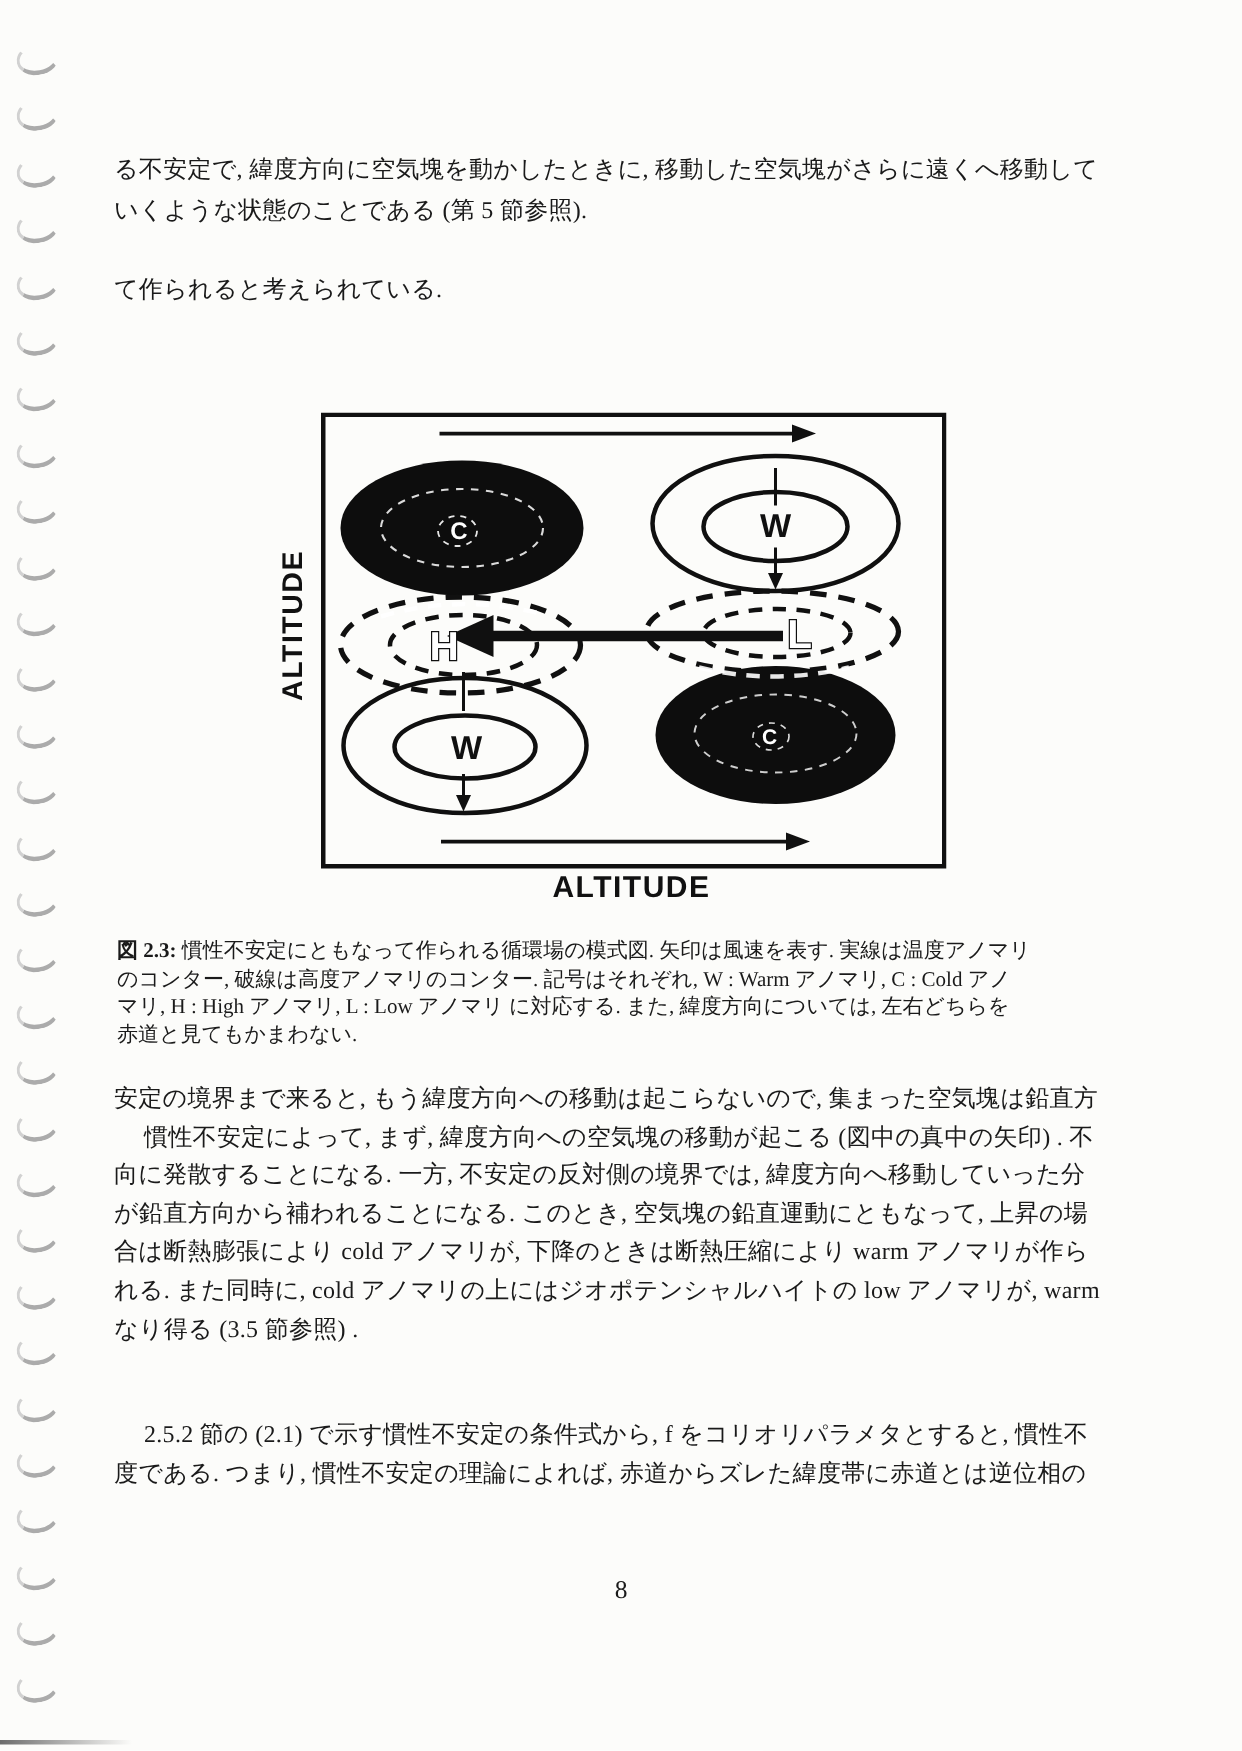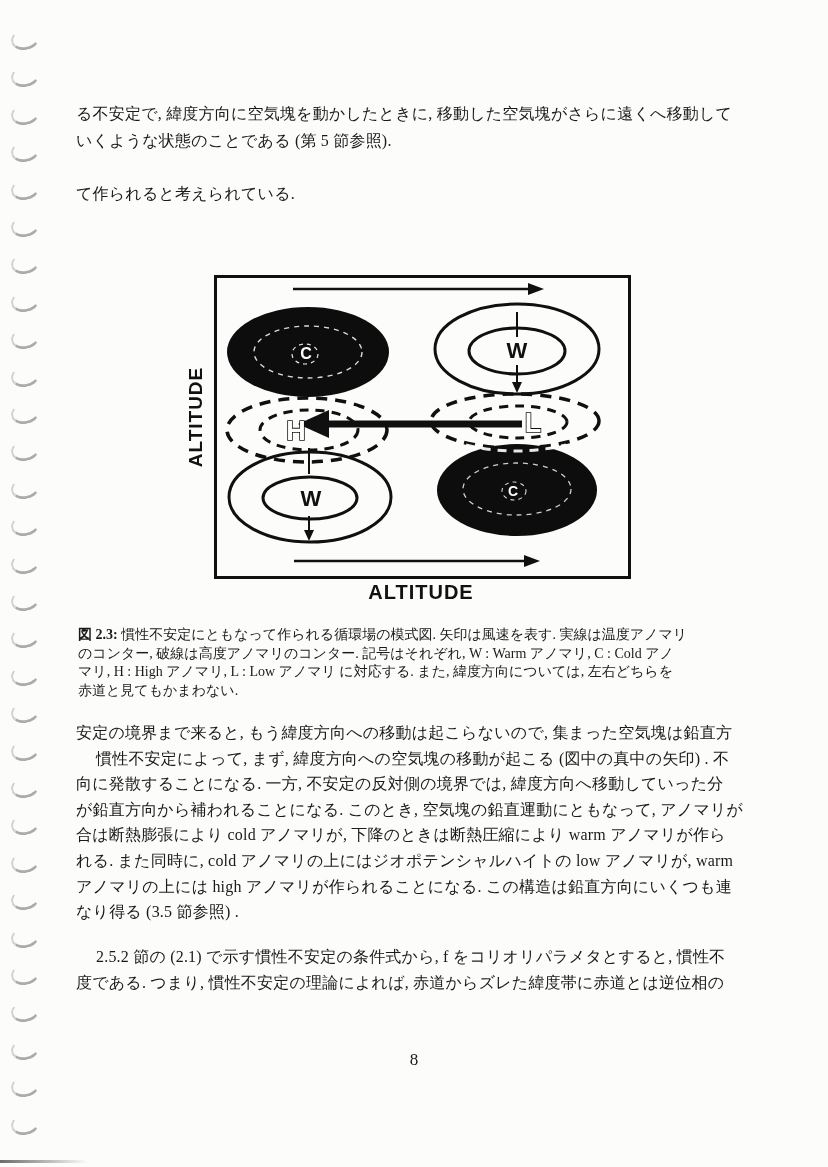--- a/index.html
+++ b/index.html
@@ -190,24 +190,23 @@
     <div class="tline"><span class="caplabel">図 2.3:</span><span> 慣性不安定にともなって作られる循環場の模式図. 矢印は風速を表す. 実線は温度アノマリ</span></div>
     <div class="tline">のコンター, 破線は高度アノマリのコンター. 記号はそれぞれ, W : Warm アノマリ, C : Cold アノ</div>
     <div class="tline">マリ, H : High アノマリ, L : Low アノマリ に対応する. また, 緯度方向については, 左右どちらを</div>
     <div class="tline">赤道と見てもかまわない.</div>
   </div>
 
   <div class="para tight" style="top:720px;">
     <div class="tline">安定の境界まで来ると, もう緯度方向への移動は起こらないので, 集まった空気塊は鉛直方</div>
     <div class="tline indent">慣性不安定によって, まず, 緯度方向への空気塊の移動が起こる (図中の真中の矢印) . 不</div>
     <div class="tline">向に発散することになる. 一方, 不安定の反対側の境界では, 緯度方向へ移動していった分</div>
-    <div class="tline">が鉛直方向から補われることになる. このとき, 空気塊の鉛直運動にともなって, アノマリが</div>
+    <div class="tline">が鉛直方向から補われることになる. このとき, 空気塊の鉛直運動にともなって, 上昇の場</div>
     <div class="tline">合は断熱膨張により cold アノマリが, 下降のときは断熱圧縮により warm アノマリが作ら</div>
     <div class="tline">れる. また同時に, cold アノマリの上にはジオポテンシャルハイトの low アノマリが, warm</div>
-    <div class="tline">アノマリの上には high アノマリが作られることになる. この構造は鉛直方向にいくつも連</div>
     <div class="tline">なり得る (3.5 節参照) .</div>
   </div>
 
   <div class="para tight" style="top:944px;">
     <div class="tline indent">2.5.2 節の (2.1) で示す慣性不安定の条件式から, f をコリオリパラメタとすると, 慣性不</div>
     <div class="tline">度である. つまり, 慣性不安定の理論によれば, 赤道からズレた緯度帯に赤道とは逆位相の</div>
   </div>
 
   <div class="pageno">8</div>
 

